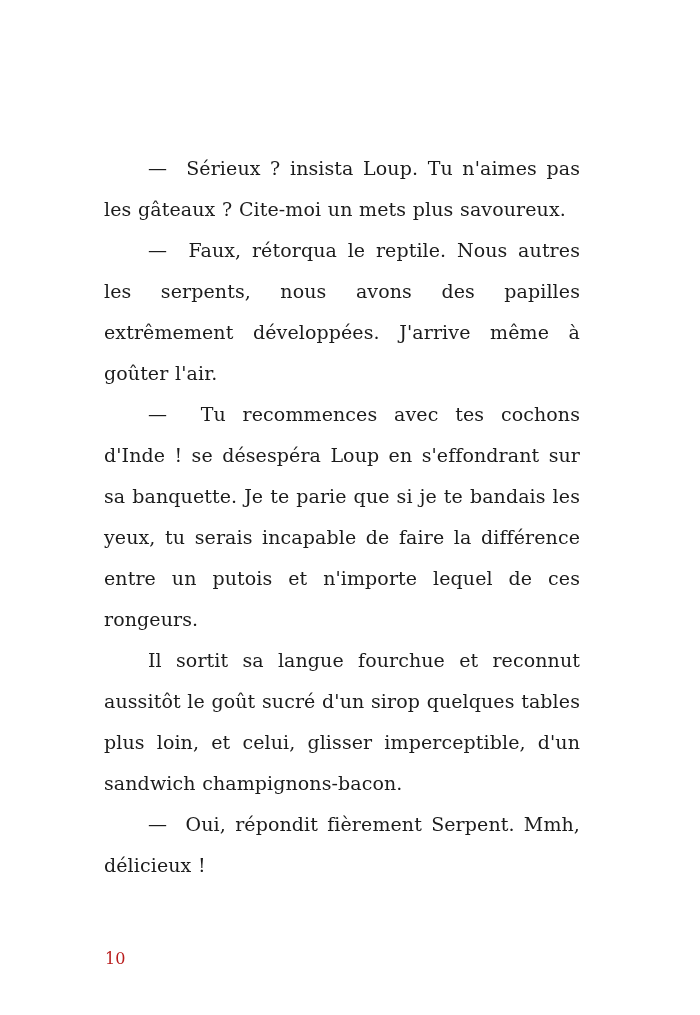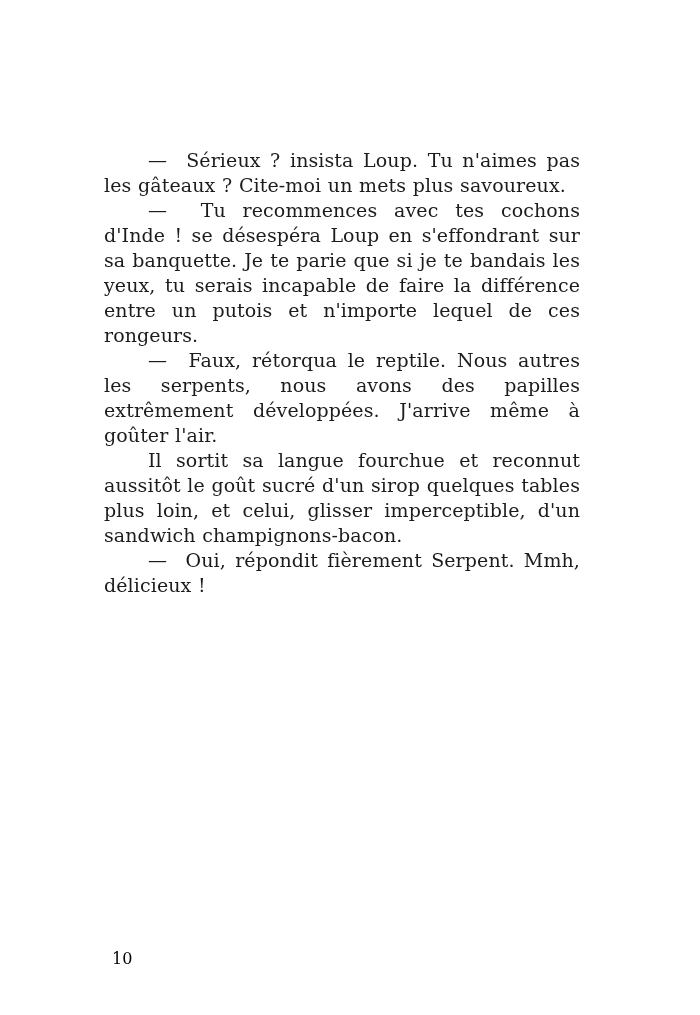--- a/index.html
+++ b/index.html
@@ -23,40 +23,40 @@
   .text-block {
     position: absolute;
     left: 104px;
     top: 148px;
     width: 476px;
   }
   .text-block p {
     margin: 0;
     padding: 0;
     font-size: 19px;
-    line-height: 25px;
+    line-height: 41px;
     text-align: justify;
     text-indent: 44px;
     letter-spacing: 0.1px;
     word-spacing: 0.5px;
   }
   .page-number {
     position: absolute;
-    left: 112px;
+    left: 105px;
     top: 949px;
     font-size: 16px;
     line-height: 20px;
-    color: #000000;
+    color: #b91c1c;
   }
 </style>
 </head>
 <body>
 
 <div class="page">
   <main class="text-block">
     <p>—&nbsp; Sérieux&nbsp;? insista Loup. Tu n'aimes pas les gâteaux&nbsp;? Cite-moi un mets plus savoureux.</p>
+    <p>—&nbsp; Faux, rétorqua le reptile. Nous autres les serpents, nous avons des papilles extrêmement développées. J'arrive même à goûter l'air.</p>
     <p>—&nbsp; Tu recommences avec tes cochons d'Inde&nbsp;! se désespéra Loup en s'effondrant sur sa banquette. Je te parie que si je te bandais les yeux, tu serais incapable de faire la différence entre un putois et n'importe lequel de ces rongeurs.</p>
-    <p>—&nbsp; Faux, rétorqua le reptile. Nous autres les serpents, nous avons des papilles extrêmement développées. J'arrive même à goûter l'air.</p>
     <p>Il sortit sa langue fourchue et reconnut aussitôt le goût sucré d'un sirop quelques tables plus loin, et celui, glisser imperceptible, d'un sandwich champignons-bacon.</p>
     <p>—&nbsp; Oui, répondit fièrement Serpent. Mmh, délicieux&nbsp;!</p>
   </main>
   <div class="page-number">10</div>
 </div>
 
 </body></html>

